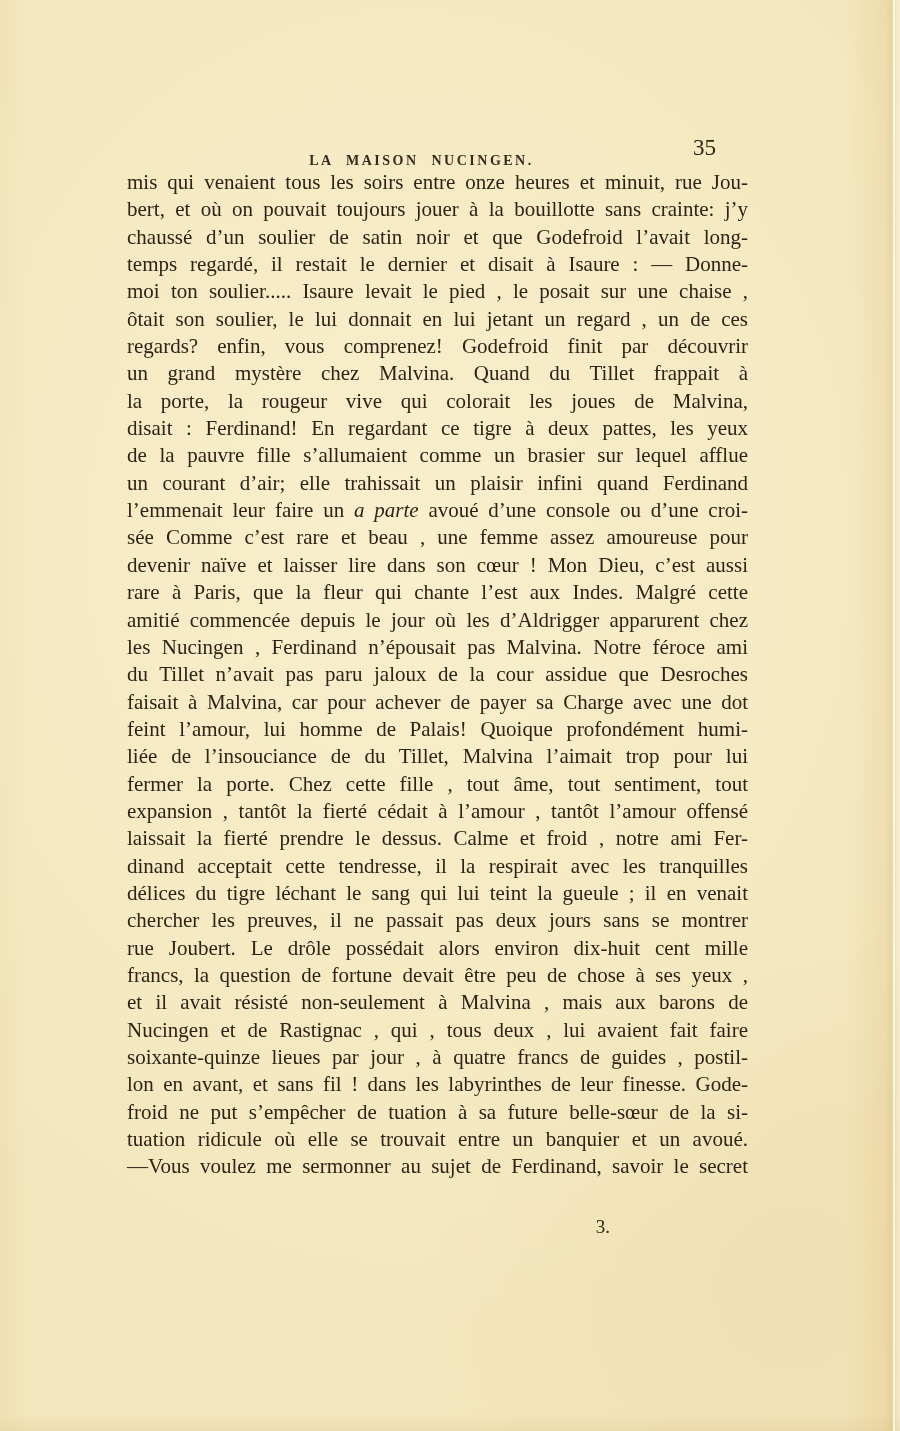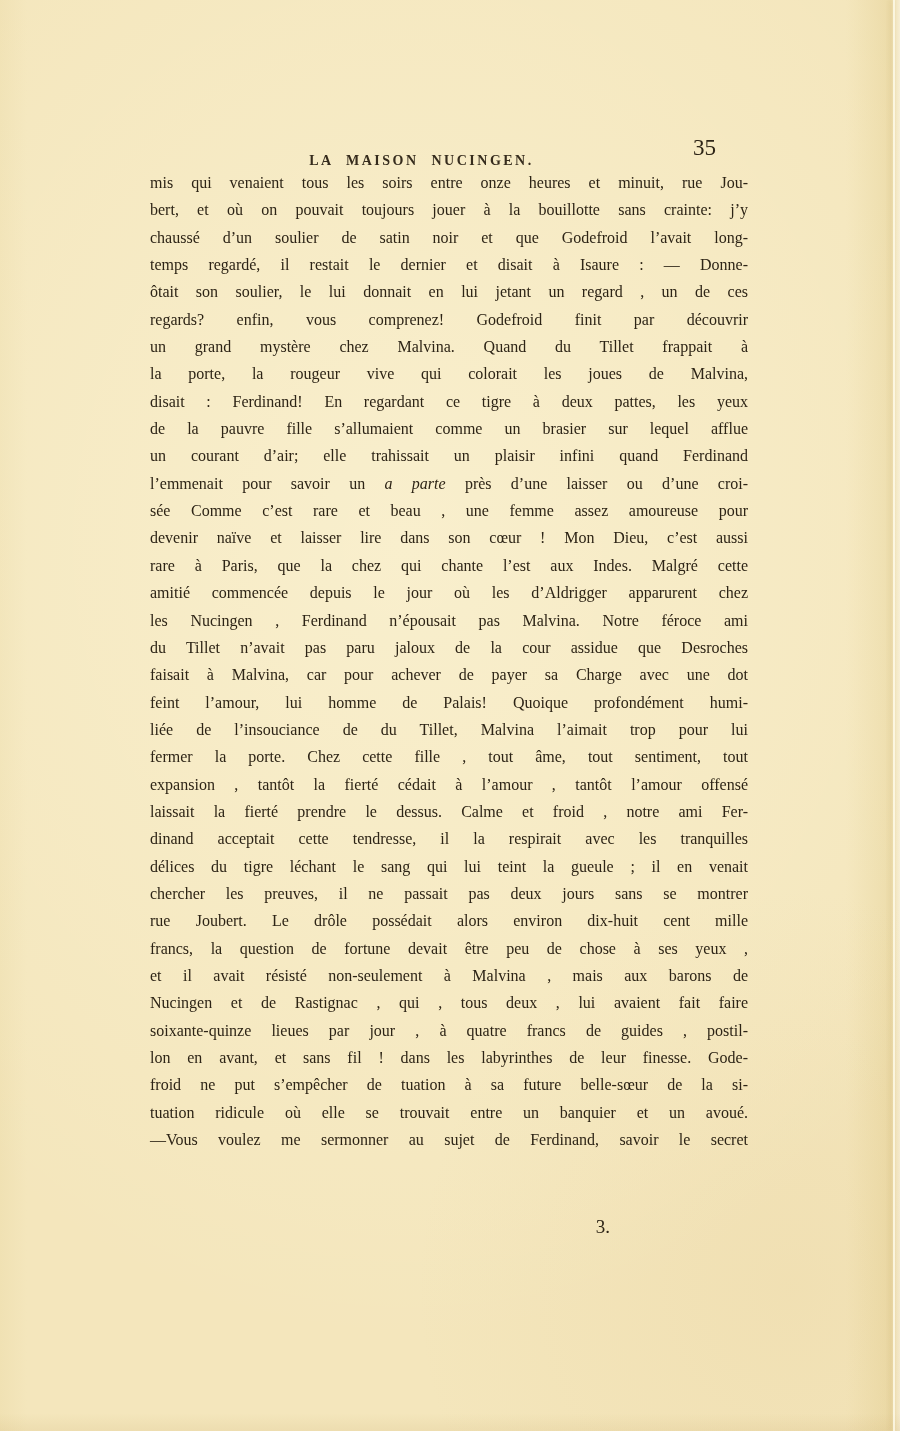--- a/index.html
+++ b/index.html
@@ -74,26 +74,25 @@
 
   .body-text {
     position: absolute;
     left: 127px;
     top: 169px;
     width: 621px;
   }
   .line {
     height: 27.35px;
     line-height: 27.35px;
-    font-size: 16px;
+    font-size: 21px;
     text-align: justify;
     text-align-last: justify;
     text-justify: inter-word;
     overflow: visible;
-    margin-left: 23px;
   }
   .line .italic { font-style: italic; }
 
   .signature {
     position: absolute;
     left: 127px;
     top: 1216px;
     width: 483px;
     text-align: right;
     font-size: 19px;
@@ -107,31 +106,32 @@
   <div class="header">
     <span class="running-title">LA MAISON NUCINGEN.</span>
     <span class="page-number">35</span>
   </div>
 
   <div class="body-text">
       <div class="line"><span>mis qui venaient tous les soirs entre onze heures et minuit, rue Jou-</span></div>
       <div class="line"><span>bert, et où on pouvait toujours jouer à la bouillotte sans crainte: j’y</span></div>
       <div class="line"><span>chaussé d’un soulier de satin noir et que Godefroid l’avait long-</span></div>
       <div class="line"><span>temps regardé, il restait le dernier et disait à Isaure : — Donne-</span></div>
+      <div class="line"><span>moi ton soulier..... Isaure levait le pied , le posait sur une chaise ,</span></div>
       <div class="line"><span>ôtait son soulier, le lui donnait en lui jetant un regard , un de ces</span></div>
       <div class="line"><span>regards? enfin, vous comprenez! Godefroid finit par découvrir</span></div>
       <div class="line"><span>un grand mystère chez Malvina. Quand du Tillet frappait à</span></div>
       <div class="line"><span>la porte, la rougeur vive qui colorait les joues de Malvina,</span></div>
       <div class="line"><span>disait : Ferdinand! En regardant ce tigre à deux pattes, les yeux</span></div>
       <div class="line"><span>de la pauvre fille s’allumaient comme un brasier sur lequel afflue</span></div>
       <div class="line"><span>un courant d’air; elle trahissait un plaisir infini quand Ferdinand</span></div>
-      <div class="line"><span>l’emmenait pour savoir un </span><span class="italic">a parte</span><span> près d’une laisser ou d’une croi-</span></div>
+      <div class="line"><span>l’emmenait leur faire un </span><span class="italic">a parte</span><span> avoué d’une console ou d’une croi-</span></div>
       <div class="line"><span>sée Comme c’est rare et beau , une femme assez amoureuse pour</span></div>
       <div class="line"><span>devenir naïve et laisser lire dans son cœur ! Mon Dieu, c’est aussi</span></div>
-      <div class="line"><span>rare à Paris, que la chez qui chante l’est aux Indes. Malgré cette</span></div>
+      <div class="line"><span>rare à Paris, que la fleur qui chante l’est aux Indes. Malgré cette</span></div>
       <div class="line"><span>amitié commencée depuis le jour où les d’Aldrigger apparurent chez</span></div>
       <div class="line"><span>les Nucingen , Ferdinand n’épousait pas Malvina. Notre féroce ami</span></div>
       <div class="line"><span>du Tillet n’avait pas paru jaloux de la cour assidue que Desroches</span></div>
       <div class="line"><span>faisait à Malvina, car pour achever de payer sa Charge avec une dot</span></div>
       <div class="line"><span>feint l’amour, lui homme de Palais! Quoique profondément humi-</span></div>
       <div class="line"><span>liée de l’insouciance de du Tillet, Malvina l’aimait trop pour lui</span></div>
       <div class="line"><span>fermer la porte. Chez cette fille , tout âme, tout sentiment, tout</span></div>
       <div class="line"><span>expansion , tantôt la fierté cédait à l’amour , tantôt l’amour offensé</span></div>
       <div class="line"><span>laissait la fierté prendre le dessus. Calme et froid , notre ami Fer-</span></div>
       <div class="line"><span>dinand acceptait cette tendresse, il la respirait avec les tranquilles</span></div>

